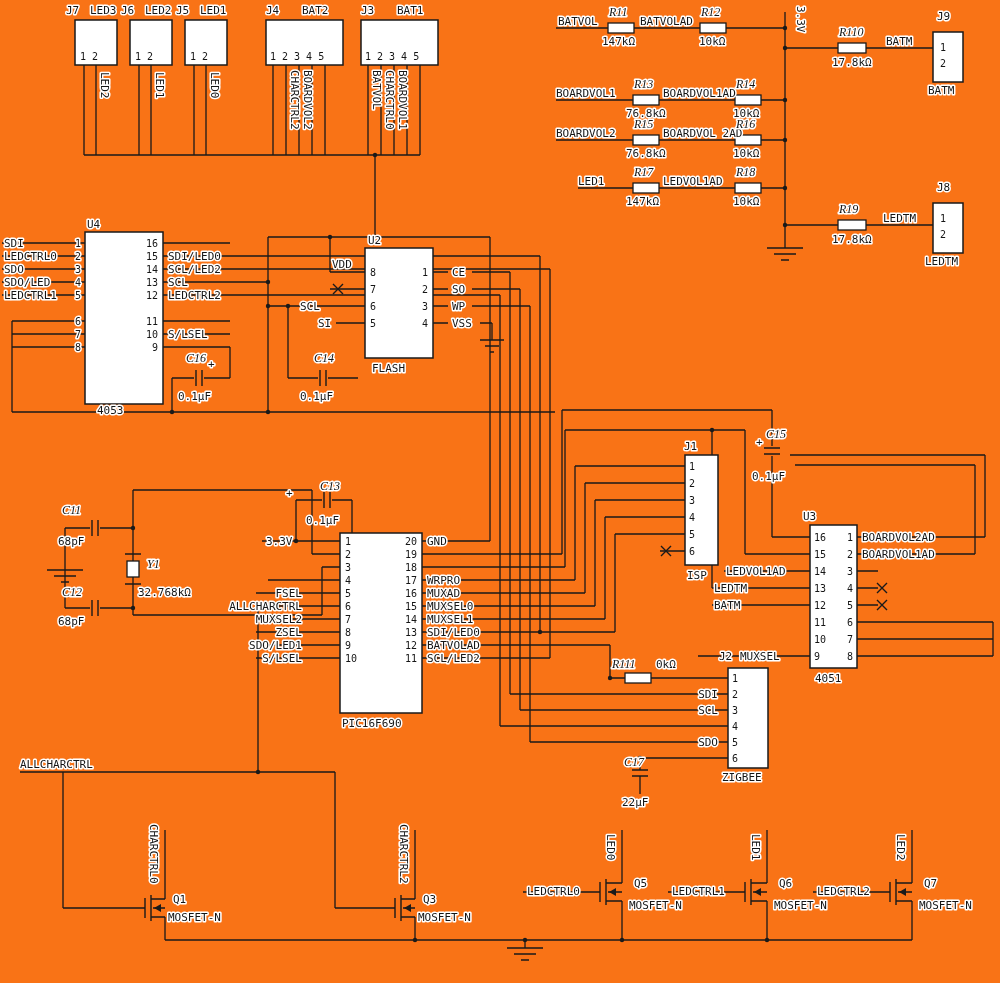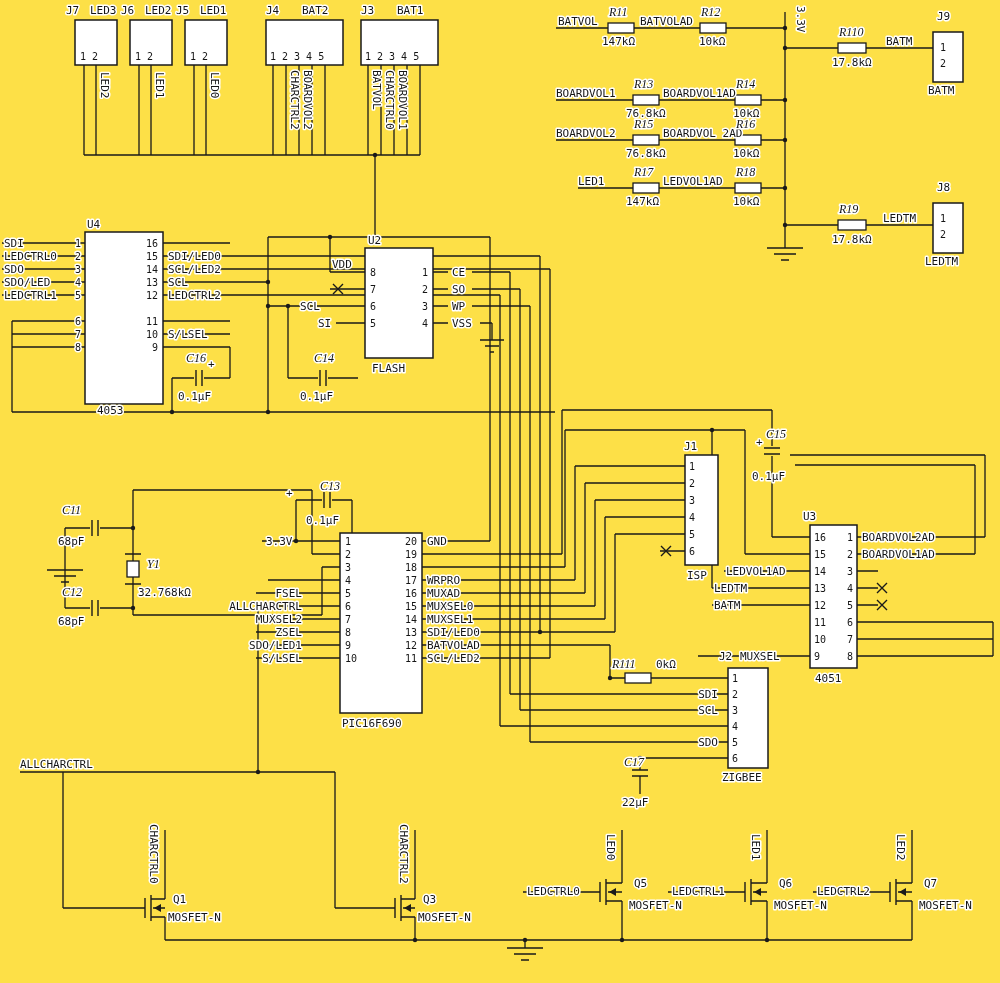--- a/index.html
+++ b/index.html
@@ -1,16 +1,16 @@
 <!DOCTYPE html>
 <html><head>
 <meta charset="utf-8">
 <style>
   html,body{margin:0;padding:0;background:#fff;}
-  .stage{position:relative;width:1000px;height:983px;background:#fde047;overflow:hidden;}
+  .stage{position:relative;width:1000px;height:983px;background:#f97316;overflow:hidden;}
   svg{position:absolute;left:0;top:0;}
   .w{stroke:#1a1a1a;stroke-width:1.3;fill:none;}
   .sym{stroke:#1a1a1a;stroke-width:1.4;fill:none;}
   .box{stroke:#1a1a1a;stroke-width:1.5;fill:#ffffff;}
   .body{stroke:#1a1a1a;stroke-width:1.3;fill:#ffffff;}
   .dot{fill:#1a1a1a;stroke:none;}
   .tri{fill:#1a1a1a;stroke:none;}
   .t{fill:#151515;paint-order:stroke;stroke:#ffffff;stroke-width:3px;stroke-linejoin:round;}
   .lbl{font:11px "DejaVu Sans Mono", monospace;}
   .pin{font:10px "DejaVu Sans Mono", monospace;}

